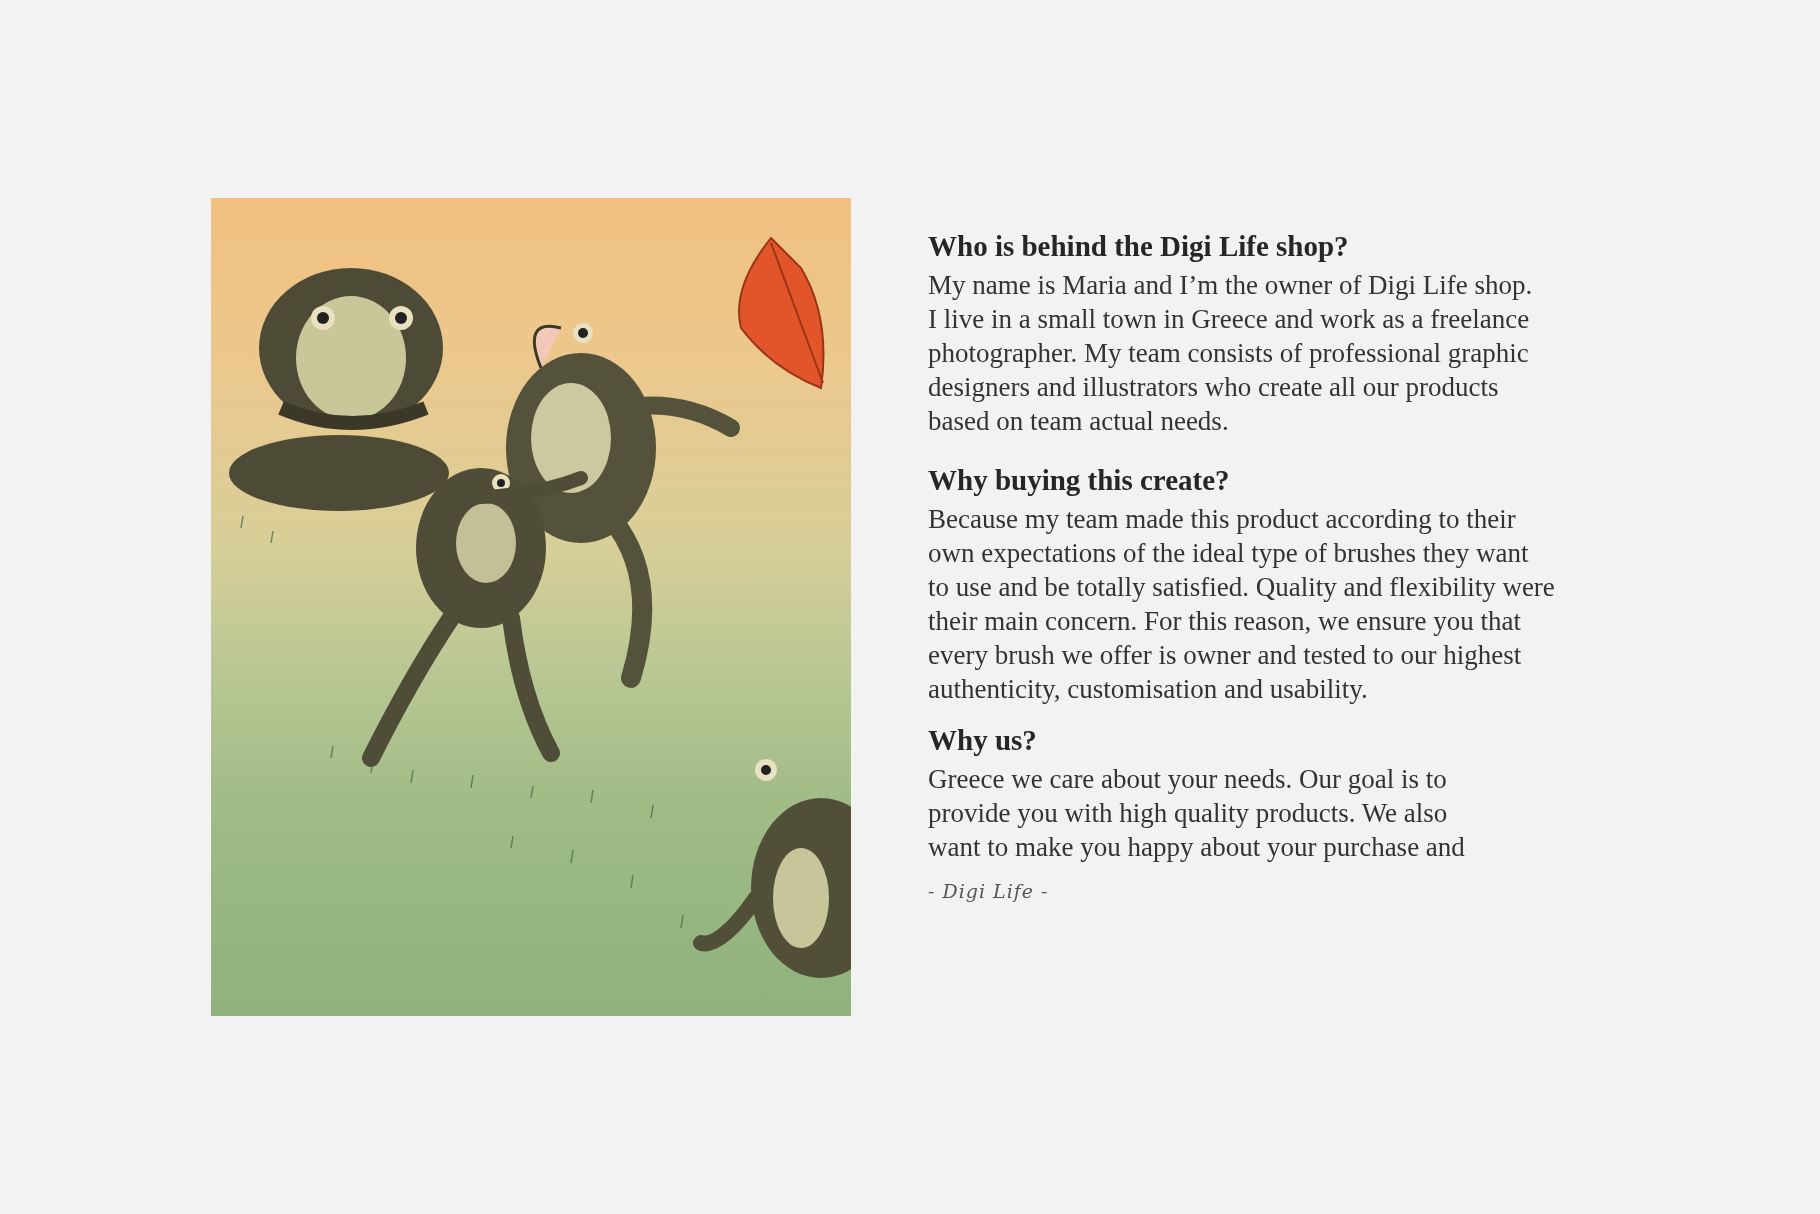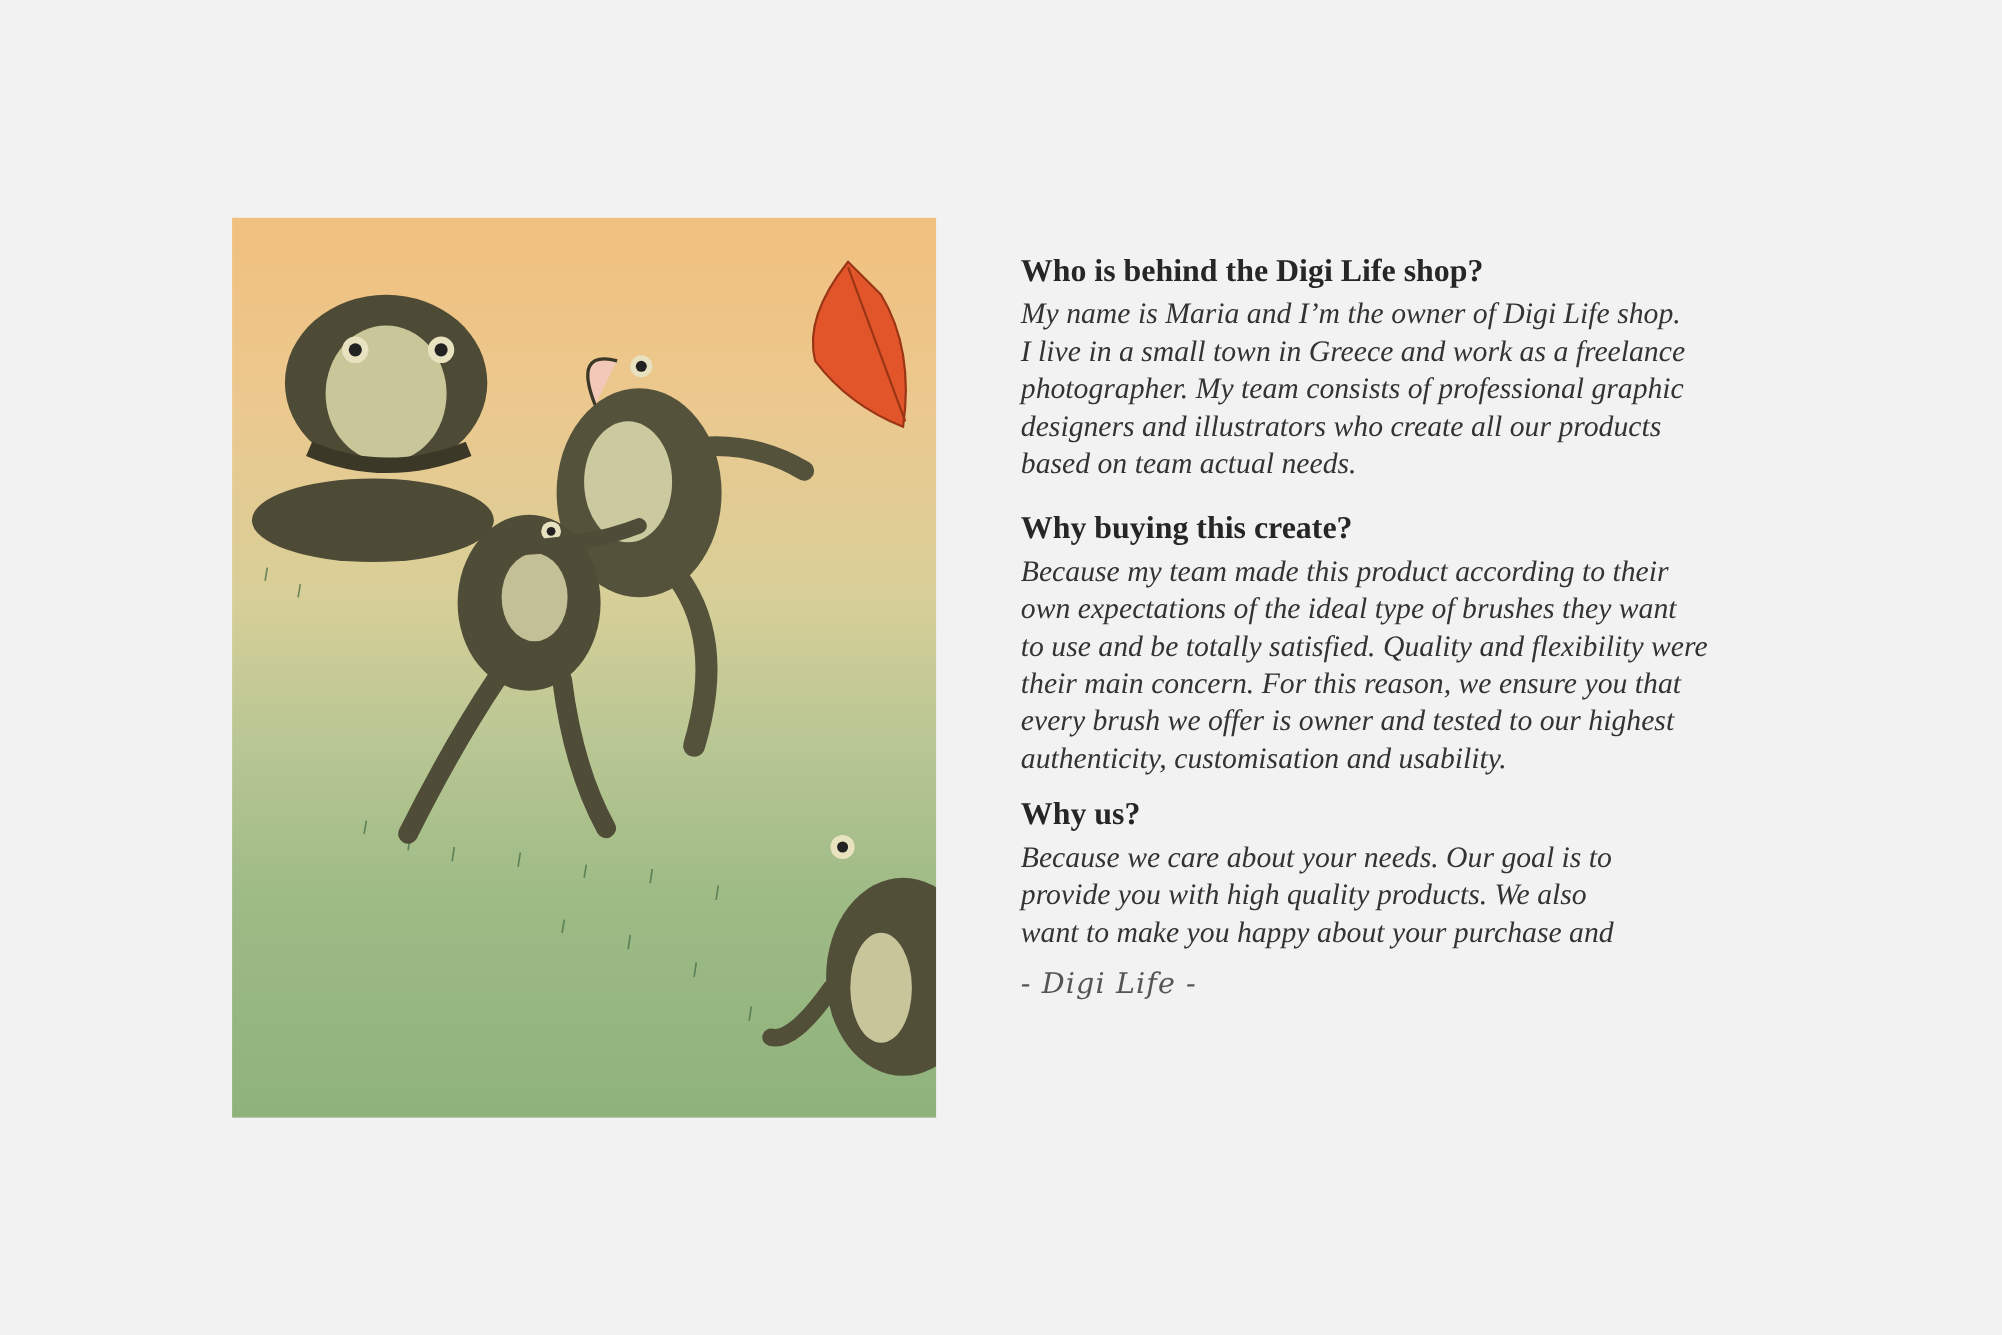--- a/index.html
+++ b/index.html
@@ -31,29 +31,28 @@
     line-height: 36px;
     margin: 0 0 4px 0;
     color: #262626;
   }
   .para {
     font-family: "Liberation Serif", "DejaVu Serif", serif;
     font-size: 27px;
     line-height: 34px;
     margin: 0;
     color: #333333;
-    font-style: italic;
   }
   .para .line { display: block; white-space: nowrap; }
   .gap1 { height: 24px; }
   .gap2 { height: 16px; }
   .signature {
     font-family: "DejaVu Serif", "Liberation Serif", serif;
     font-style: italic;
-    font-size: 26px;
+    font-size: 19px;
     color: #555;
     margin-top: 16px;
     letter-spacing: 1px;
   }
 </style>
 </head>
 <body>
 
 <div class="artwork">
   <svg width="640" height="818" viewBox="0 0 640 818">
@@ -125,18 +124,18 @@
     <span class="line">Because my team made this product according to their</span>
     <span class="line">own expectations of the ideal type of brushes they want</span>
     <span class="line">to use and be totally satisfied. Quality and flexibility were</span>
     <span class="line">their main concern. For this reason, we ensure you that</span>
     <span class="line">every brush we offer is owner and tested to our highest</span>
     <span class="line">authenticity, customisation and usability.</span>
   </p>
   <div class="gap2"></div>
   <h2 class="heading">Why us?</h2>
   <p class="para">
-    <span class="line">Because we care about your needs. Our goal is to</span>
+    <span class="line">Greece we care about your needs. Our goal is to</span>
     <span class="line">provide you with high quality products. We also</span>
     <span class="line">want to make you happy about your purchase and</span>
   </p>
   <div class="signature">- Digi Life -</div>
 </div>
 
 </body></html>

